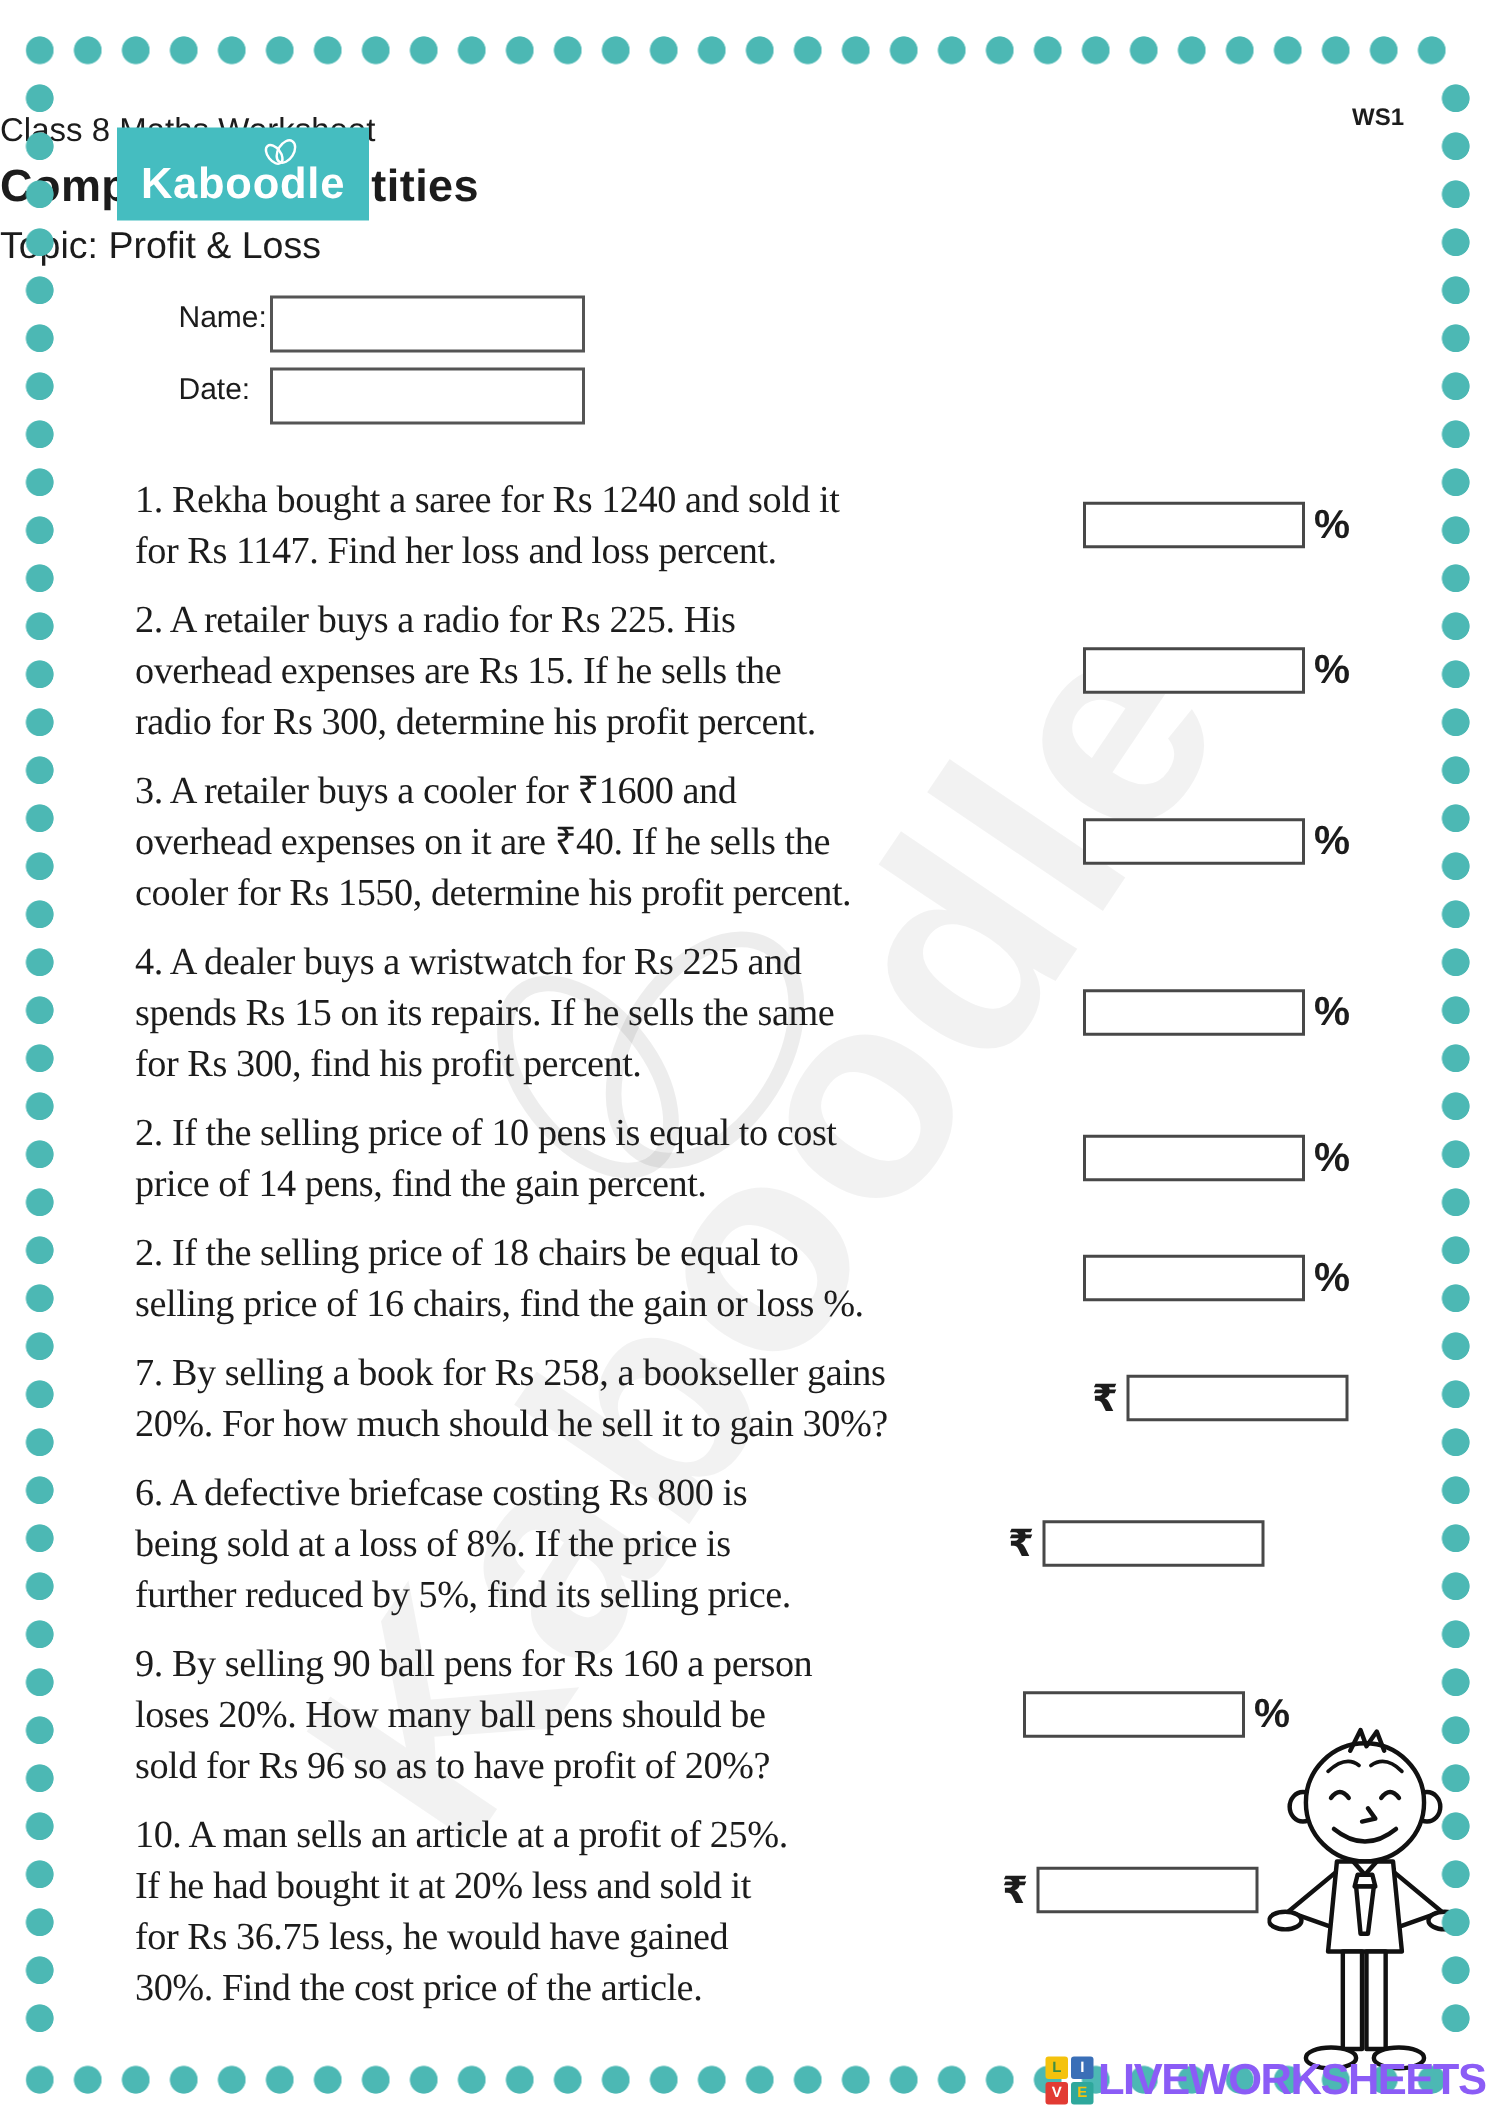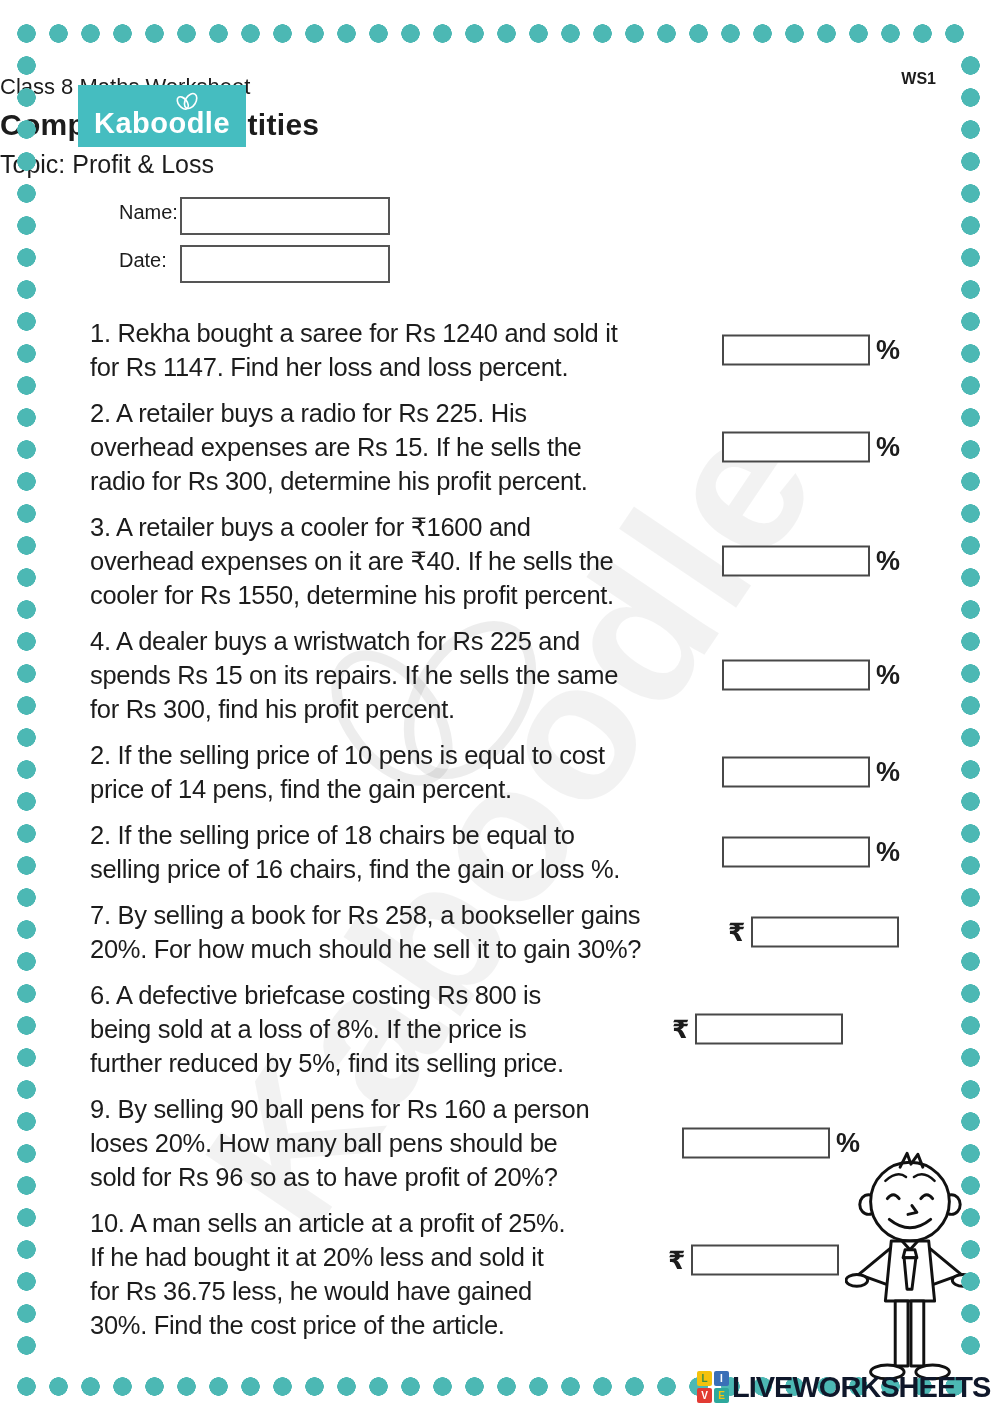--- a/index.html
+++ b/index.html
@@ -51,21 +51,21 @@
   .fld-label { position:absolute; left:90px; font-size:20px; z-index:1;margin-left:29px; }
   .lbl-name { top:201px; } .lbl-date { top:249px; }
   .fld-box { position:absolute; left:180px; width:210px; background:#fff; border:2px solid #555; box-sizing:border-box; z-index:1; }
   .box-name { top:197px; height:38px; } .box-date { top:245px; height:38px; }
 
   
   .questions { position:absolute; left:90px; top:316px; width:890px; z-index:1; }
   .q-row { position:relative; margin-bottom:12px; }
   .q-text {
     width:680px; font-size:25.5px; line-height:34px;
-    white-space:pre-line; letter-spacing:-0.3px;
+    white-space:pre-line; letter-spacing:-0.3px;font-family:Liberation Serif, serif;
   }
   .q-ans {
     position:absolute; top:50%; transform:translateY(-50%);
     display:flex; align-items:center; gap:6px; white-space:nowrap;
   }
   .ax16 { left:626px; } .ax7 { left:638px; } .ax8 { left:582px; }
   .ax9 { left:586px; } .ax10 { left:578px; }
   .av10 { top:40%; }
   .q-box { width:148px; height:31px; border:2px solid #484848; background:#fff; box-sizing:border-box; }
   .q-prefix { font-size:25px; font-weight:600; }
@@ -258,16 +258,16 @@
     </g>
   </svg>
 
   <div class="footer">
     <div class="blocks">
       <span class="blk" style="background:#f4c20d;color:#3e8e41">L</span>
       <span class="blk" style="background:#3a6fb7;color:#ffffff">I</span>
       <span class="blk" style="background:#e23b33;color:#ffffff">V</span>
       <span class="blk" style="background:#2ea89c;color:#f4c20d">E</span>
     </div>
-    <span class="brand" style="color:#0f172a">LIVEWORKSHEETS</span>
+    <span class="brand" style="color:#8b5cf6">LIVEWORKSHEETS</span>
   </div>
 
 </div>
 
 </body></html>

